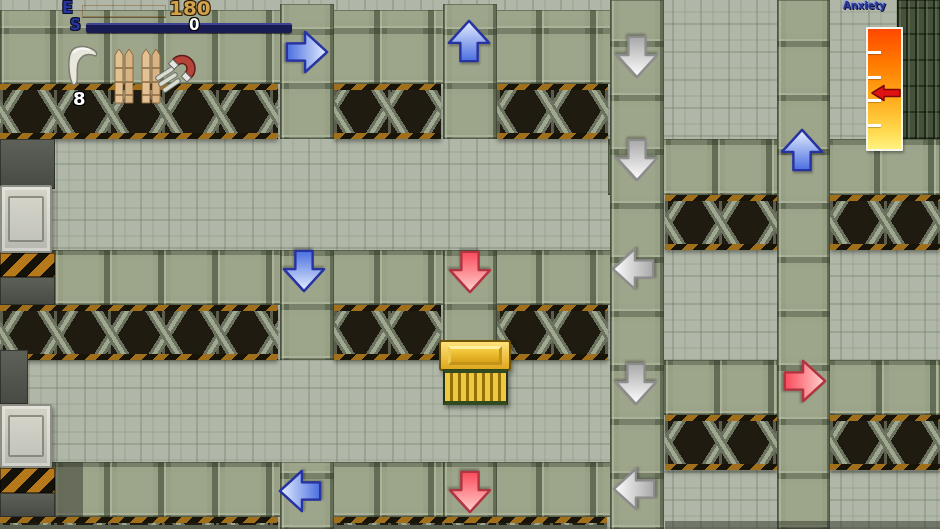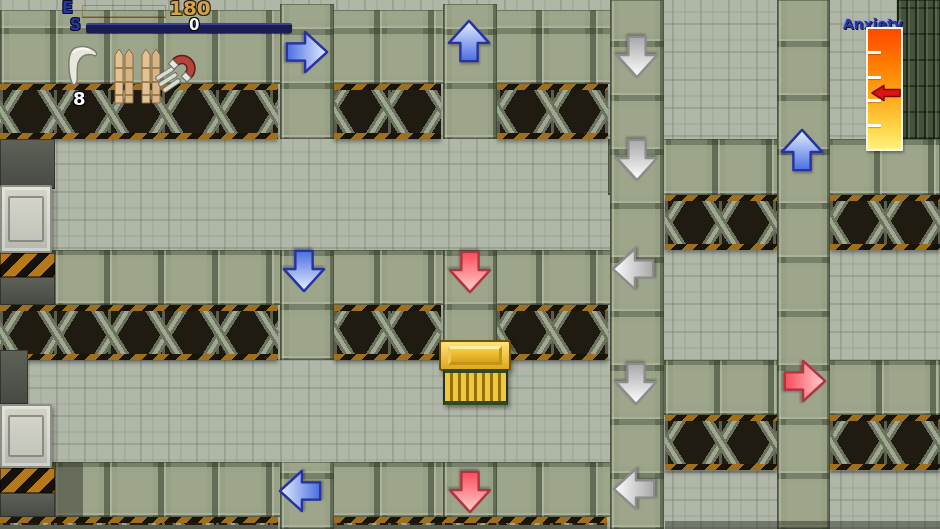--- a/index.html
+++ b/index.html
@@ -72,22 +72,22 @@
          background:linear-gradient(180deg,#3d4392 0 2px,#181c52 2px 10px);
          box-shadow:0 1px 1px rgba(0,0,0,.45);}
   .val-180{position:absolute;left:169px;top:-4px;font-size:20px;font-weight:bold;color:#d2a24c;
          text-shadow:-1px -1px 0 #2b1d05,1px -1px 0 #2b1d05,-1px 1px 0 #2b1d05,1px 1px 0 #2b1d05;}
   .val-0{position:absolute;left:189px;top:16px;font-size:15px;font-weight:bold;color:#fff;
          text-shadow:-1px -1px 0 #000,1px -1px 0 #000,-1px 1px 0 #000,1px 1px 0 #000;}
   .count-8{position:absolute;left:73px;top:88px;font-size:18px;font-weight:bold;color:#fff;
          text-shadow:-1px -1px 0 #000,1px -1px 0 #000,-1px 1px 0 #000,1px 1px 0 #000;}
   .hud-icon{position:absolute;}
   
-  .gauge-label{position:absolute;left:843px;top:0px;font-size:14px;font-weight:bold;color:#2b3699;
-         text-shadow:1px 1px 0 #10153d,-1px -1px 1px #8398e0;margin-top:16px;}
+  .gauge-label{position:absolute;left:843px;top:0px;font-size:10px;font-weight:bold;color:#2b3699;
+         text-shadow:1px 1px 0 #10153d,-1px -1px 1px #8398e0;}
   .gauge-body{position:absolute;left:866px;top:27px;width:33px;height:120px;
          border:2px solid #f6f6ef;border-radius:1px;
          background:linear-gradient(180deg,#ff4800 0%,#ff7d00 30%,#ffae1e 60%,#ffd94e 85%,#fff27e 100%);
          box-shadow:1px 2px 3px rgba(0,0,0,.35);}
   .tick{position:absolute;left:0;width:13px;height:3px;background:#fff;
          box-shadow:0 1px 1px rgba(0,0,0,.25);}
   .gauge-marker{position:absolute;left:3px;top:55px;width:30px;height:18px;}
 </style>
 </head>
 <body>

